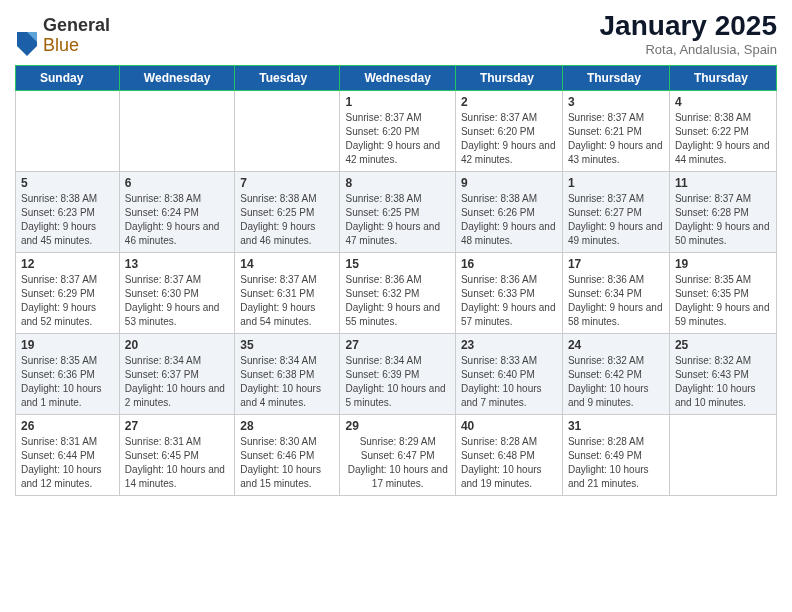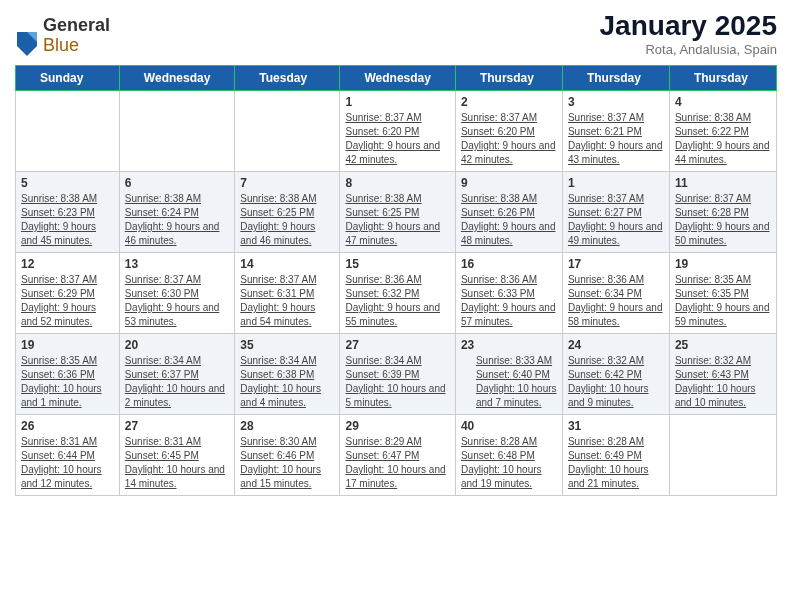--- a/index.html
+++ b/index.html
@@ -81,21 +81,20 @@
       font-size: 12px;
       font-weight: bold;
       color: #333;
       display: block;
       margin-bottom: 2px;
     }
     .day-info {
       font-size: 10px;
       color: #444;
       line-height: 1.4;
-      text-decoration: underline;
     }
     .empty-cell {
       background: #f9f9f9;
     }
     tr:nth-child(odd) td {
       background: #fff;
     }
     tr:nth-child(even) td {
       background: #f0f4f8;
     }
@@ -274,21 +273,21 @@
 Daylight: 10 hours and 4 minutes.</div>
           </td>
           <td>
             <span class="day-number">27</span>
             <div class="day-info" style="white-space: pre-line;">Sunrise: 8:34 AM
 Sunset: 6:39 PM
 Daylight: 10 hours and 5 minutes.</div>
           </td>
           <td>
             <span class="day-number">23</span>
-            <div class="day-info" style="white-space: pre-line; margin-left: 15px;">Sunrise: 8:33 AM
+            <div class="day-info" style="white-space: pre-line;">Sunrise: 8:33 AM
 Sunset: 6:40 PM
 Daylight: 10 hours and 7 minutes.</div>
           </td>
           <td>
             <span class="day-number">24</span>
             <div class="day-info" style="white-space: pre-line;">Sunrise: 8:32 AM
 Sunset: 6:42 PM
 Daylight: 10 hours and 9 minutes.</div>
           </td>
           <td>
@@ -312,21 +311,21 @@
 Daylight: 10 hours and 14 minutes.</div>
           </td>
           <td>
             <span class="day-number">28</span>
             <div class="day-info" style="white-space: pre-line;">Sunrise: 8:30 AM
 Sunset: 6:46 PM
 Daylight: 10 hours and 15 minutes.</div>
           </td>
           <td>
             <span class="day-number">29</span>
-            <div class="day-info" style="white-space: pre-line;">Sunrise: 8:29 AM
+            <div class="day-info" style="white-space: pre-line; text-align: center;">Sunrise: 8:29 AM
 Sunset: 6:47 PM
 Daylight: 10 hours and 17 minutes.</div>
           </td>
           <td>
             <span class="day-number">40</span>
             <div class="day-info" style="white-space: pre-line;">Sunrise: 8:28 AM
 Sunset: 6:48 PM
 Daylight: 10 hours and 19 minutes.</div>
           </td>
           <td>

